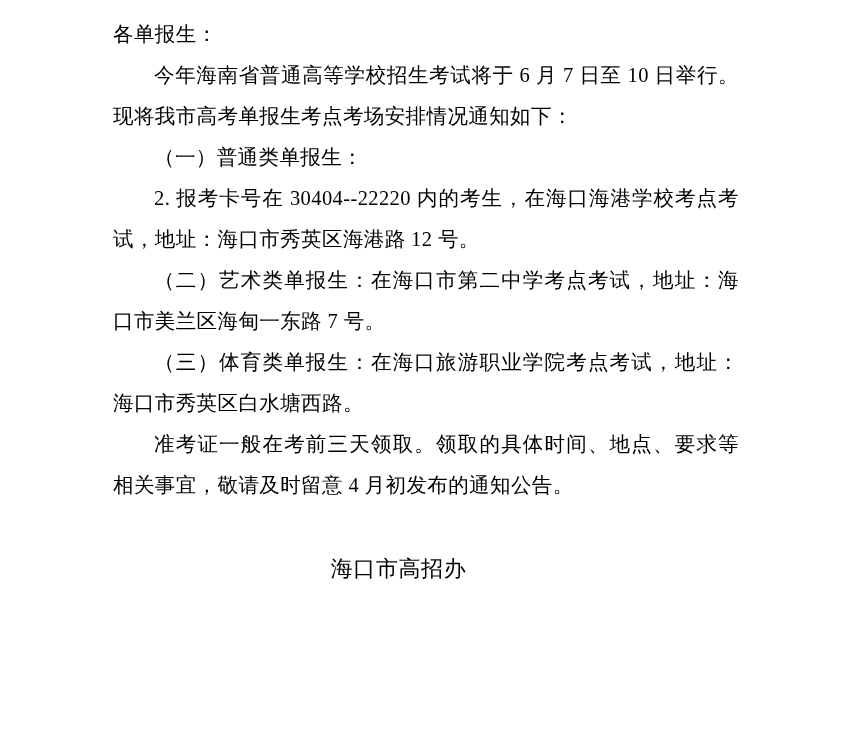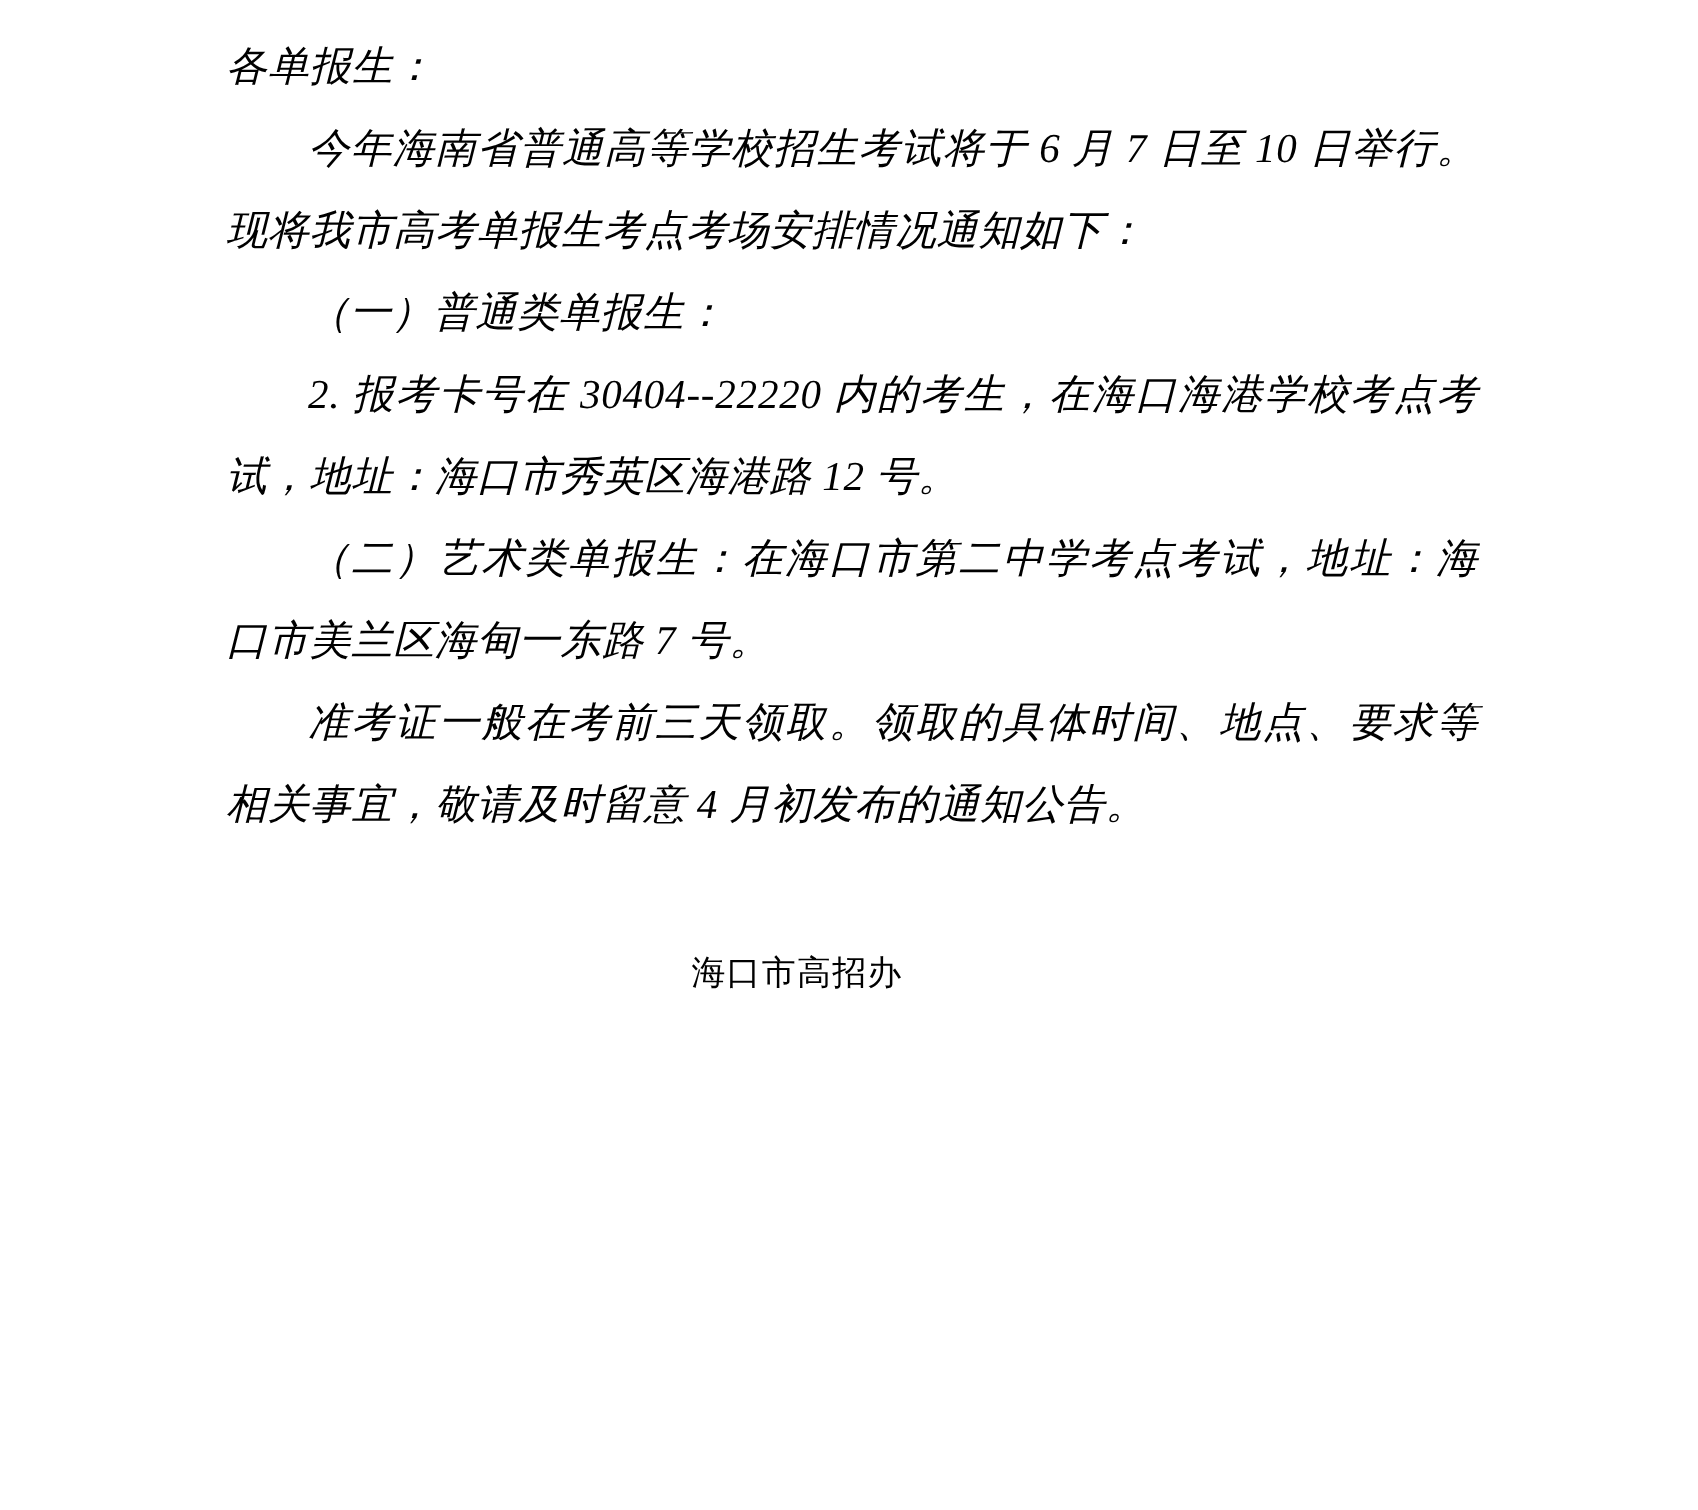--- a/index.html
+++ b/index.html
@@ -23,29 +23,28 @@
   }
   .doc-body {
     font-size: 20.5px;
     line-height: 41px;
   }
   p.para {
     margin: 0;
     text-align: justify;
     text-justify: inter-ideograph;
     letter-spacing: 0.4px;
-    font-style: italic;
   }
   p.indent {
     text-indent: 2em;
   }
   .signature {
     margin-top: 42px;
     text-align: center;
-    font-size: 17px;
+    font-size: 22px;
     line-height: 41px;
     padding-right: 55px;
   }
   .signature div {
     letter-spacing: 0.6px;
   }
 </style>
 </head>
 <body>
 
@@ -56,20 +55,21 @@
 
     <p class="para indent">今年海南省普通高等学校招生考试将于 6 月 7 日至 10 日举行。现将我市高考单报生考点考场安排情况通知如下：</p>
 
     <p class="para indent">（一）普通类单报生：</p>
 
 
     <p class="para indent">2. 报考卡号在 30404--22220 内的考生，在海口海港学校考点考试，地址：海口市秀英区海港路 12 号。</p>
 
     <p class="para indent">（二）艺术类单报生：在海口市第二中学考点考试，地址：海口市美兰区海甸一东路 7 号。</p>
 
+    <p class="para indent">（三）体育类单报生：在海口旅游职业学院考点考试，地址：海口市秀英区白水塘西路。</p>
 
     <p class="para indent">准考证一般在考前三天领取。领取的具体时间、地点、要求等相关事宜，敬请及时留意 4 月初发布的通知公告。</p>
 
   </div>
 
   <div class="signature">
     <div>海口市高招办</div>
   </div>
 </div>
 

